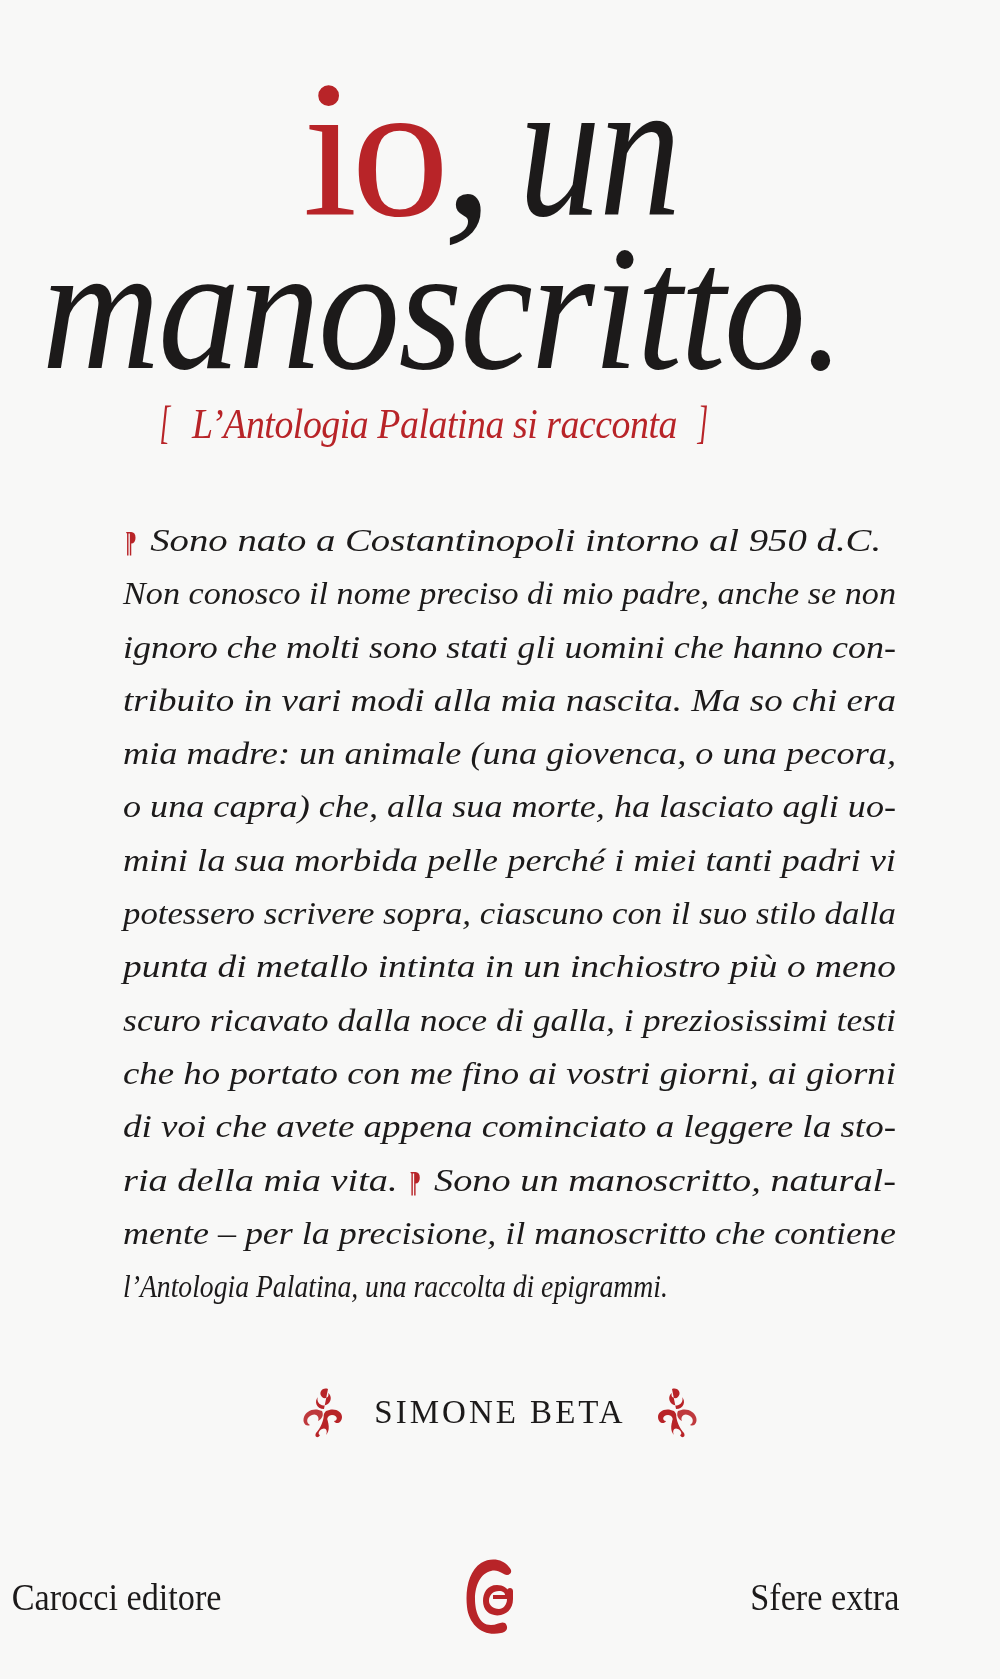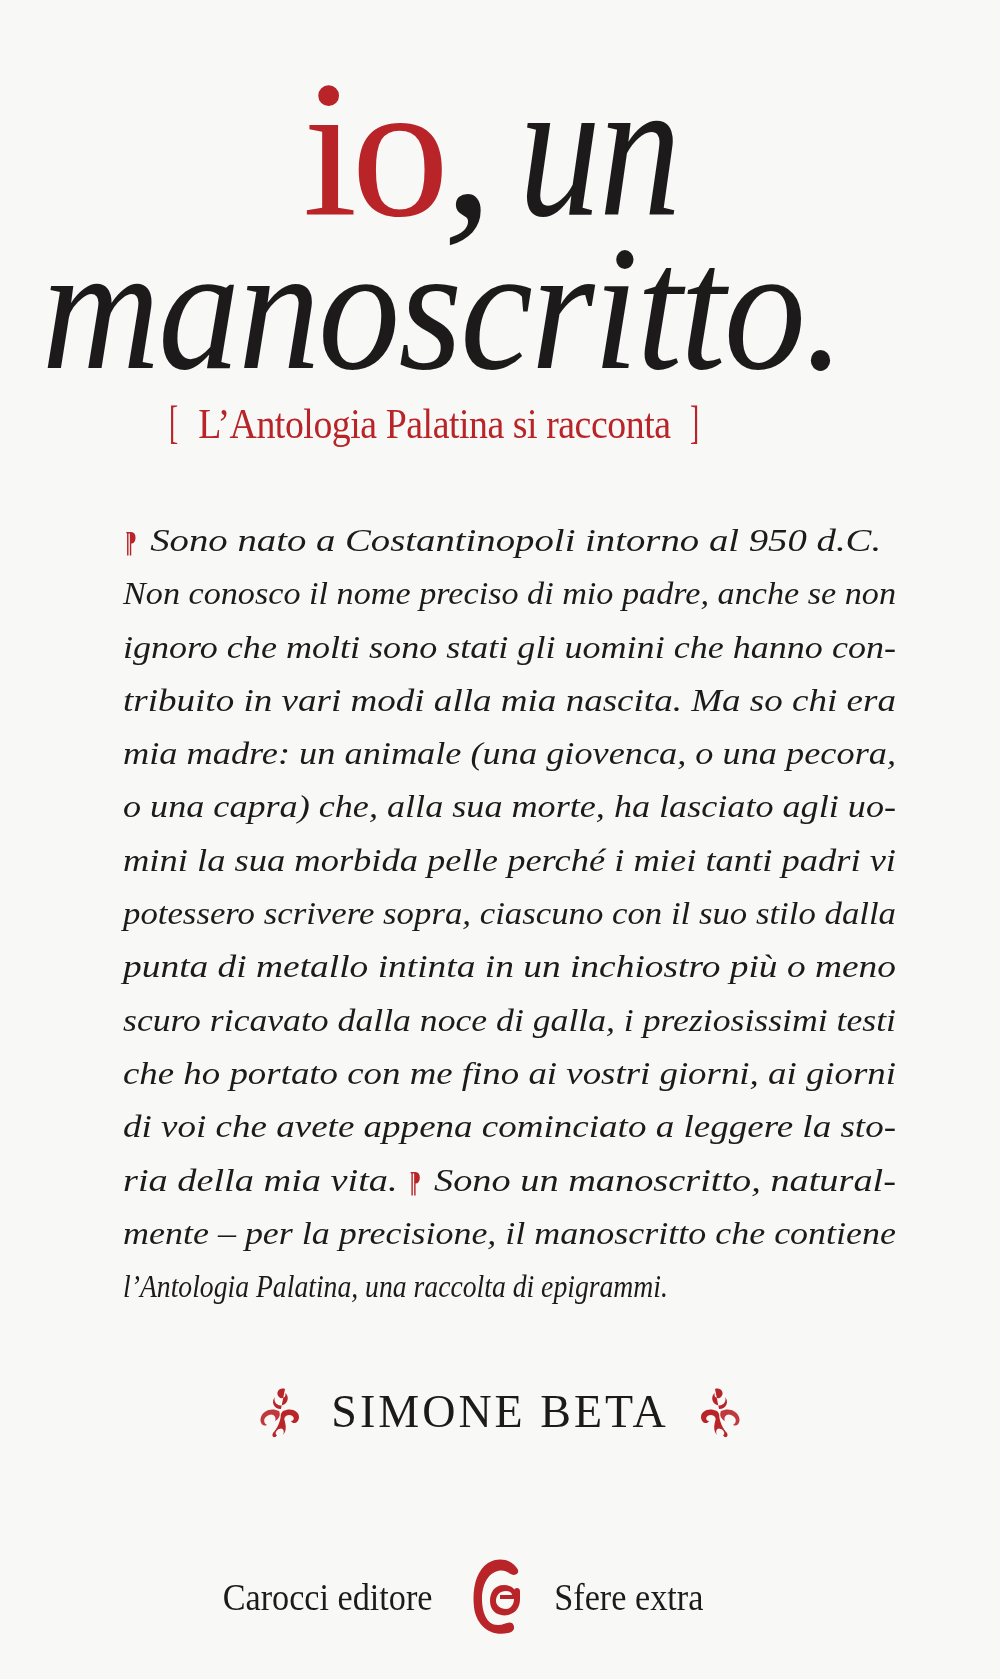--- a/index.html
+++ b/index.html
@@ -70,20 +70,21 @@
     .subtitle {
       position: absolute;
       left: 0;
       width: 868px;
       top: 397px;
       text-align: center;
       color: #b82428;
       font-size: 42px;
       line-height: 52px;
       white-space: nowrap;
+      font-style: italic;
     }
     .subtitle .bracket {
       font-weight: 100;
       font-size: 46px;
       display: inline-block;
       transform: scaleX(0.6);
     }
     .subtitle .sub-text {
       display: inline-block;
       transform: scaleX(0.9);
@@ -127,43 +128,42 @@
       left: 0;
       width: 1000px;
       top: 1382px;
       height: 60px;
       display: flex;
       align-items: center;
       justify-content: center;
       gap: 22px;
     }
     .author-name {
-      font-size: 46px;
+      font-size: 33px;
       letter-spacing: 3px;
       color: #1c1a1a;
       line-height: 60px;
       white-space: nowrap;
     }
     .ornament {
       width: 54px;
       height: 58px;
       display: inline-block;
     }
     
     .publisher-row {
       position: absolute;
       left: 0;
       width: 908px;
       top: 1552px;
       height: 90px;
       display: flex;
       align-items: center;
-      justify-content: center;
+      justify-content: space-between;
       gap: 20px;
-      padding-left: 7px;
     }
     .publisher-name, .series-name {
       font-size: 38px;
       color: #1c1a1a;
       white-space: nowrap;
       display: inline-block;
       transform: scaleX(0.9);
     }
     .publisher-logo {
       width: 62px;

